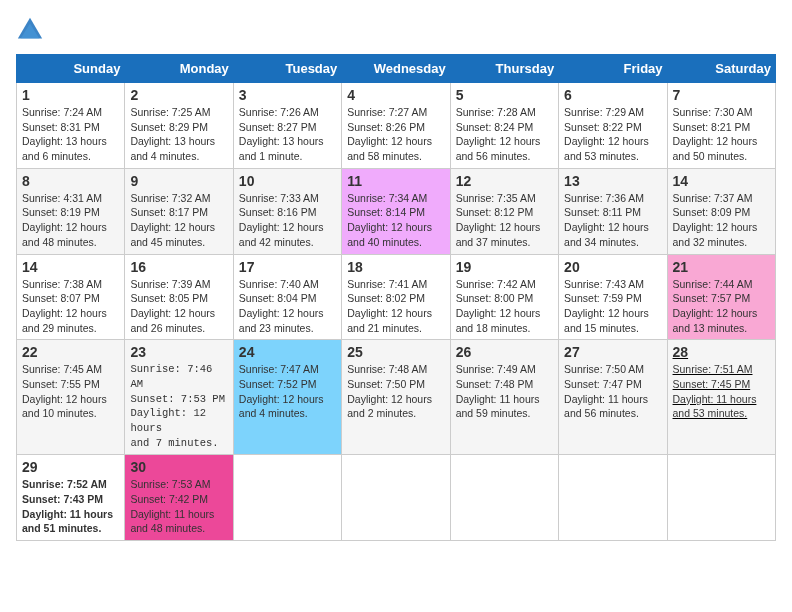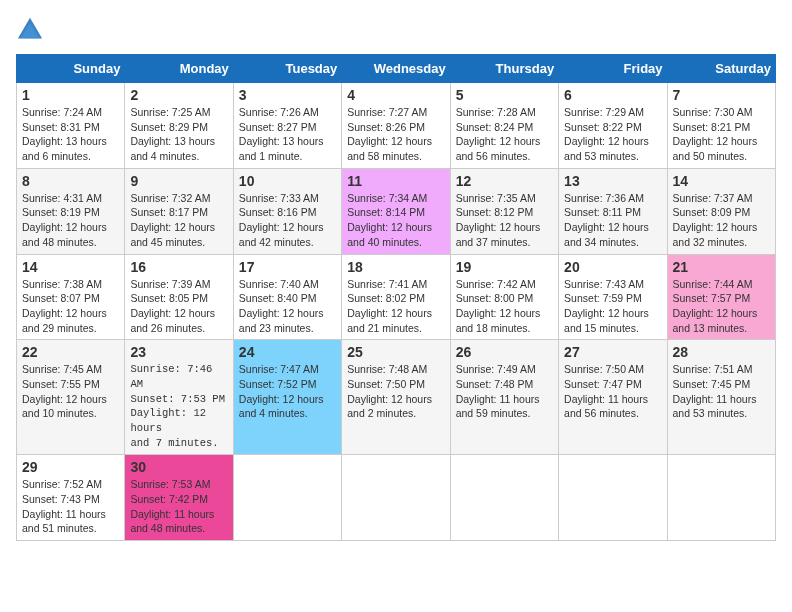--- a/index.html
+++ b/index.html
@@ -229,21 +229,21 @@
         <td style="background: rgb(255, 255, 255);">
           <span class="day-num">16</span>
           <div class="day-info" style="white-space: pre-line;">Sunrise: 7:39 AM
 Sunset: 8:05 PM
 Daylight: 12 hours
 and 26 minutes.</div>
         </td>
         <td style="background: rgb(255, 255, 255);">
           <span class="day-num">17</span>
           <div class="day-info" style="white-space: pre-line;">Sunrise: 7:40 AM
-Sunset: 8:40 PM
+Sunset: 8:04 PM
 Daylight: 12 hours
 and 23 minutes.</div>
         </td>
         <td style="background: rgb(255, 255, 255);">
           <span class="day-num">18</span>
           <div class="day-info" style="white-space: pre-line;">Sunrise: 7:41 AM
 Sunset: 8:02 PM
 Daylight: 12 hours
 and 21 minutes.</div>
         </td>
@@ -305,32 +305,32 @@
 Daylight: 11 hours
 and 59 minutes.</div>
         </td>
         <td style="background: rgb(245, 245, 245);">
           <span class="day-num">27</span>
           <div class="day-info" style="white-space: pre-line;">Sunrise: 7:50 AM
 Sunset: 7:47 PM
 Daylight: 11 hours
 and 56 minutes.</div>
         </td>
-        <td style="background: rgb(245, 245, 245);">
+        <td style="background: rgb(245, 245, 245); text-decoration: underline;">
           <span class="day-num">28</span>
           <div class="day-info" style="white-space: pre-line;">Sunrise: 7:51 AM
 Sunset: 7:45 PM
 Daylight: 11 hours
 and 53 minutes.</div>
         </td>
       </tr>
       <tr>
         <td style="background: rgb(255, 255, 255);">
           <span class="day-num">29</span>
-          <div class="day-info" style="white-space: pre-line;">Sunrise: 7:52 AM
+          <div class="day-info" style="white-space: pre-line; font-weight: bold;">Sunrise: 7:52 AM
 Sunset: 7:43 PM
 Daylight: 11 hours
 and 51 minutes.</div>
         </td>
         <td style="background: #ec4899;">
           <span class="day-num">30</span>
           <div class="day-info" style="white-space: pre-line;">Sunrise: 7:53 AM
 Sunset: 7:42 PM
 Daylight: 11 hours
 and 48 minutes.</div>

